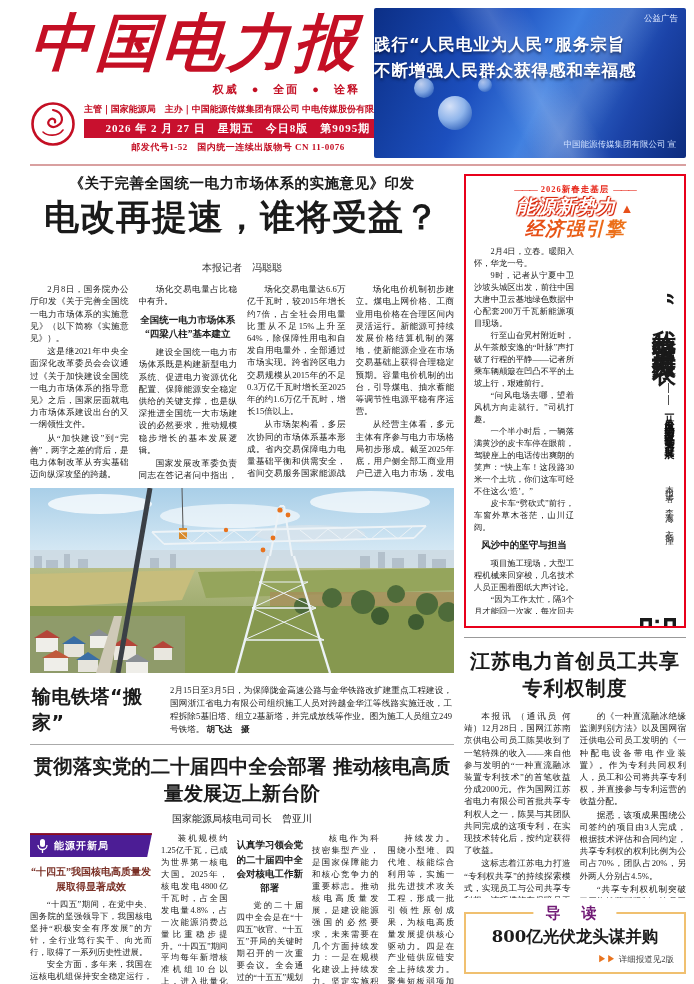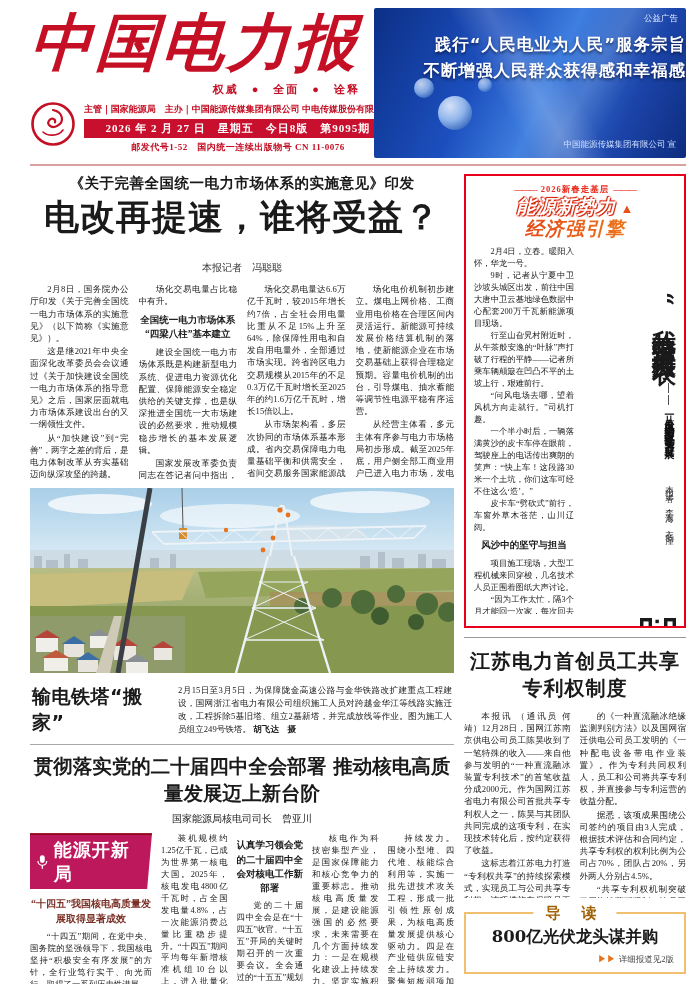--- a/index.html
+++ b/index.html
@@ -23,21 +23,21 @@
   .org-line { color:#c40f24; font-size:9px; font-weight:bold; white-space:nowrap; margin:2px 0 3px; }
   .date-bar { background:#c8102e; color:#fff; font-weight:bold; font-size:11px;
     text-align:center; padding:2px 0; letter-spacing:1px; }
   .postal { color:#c40f24; font-size:9px; font-weight:bold; text-align:center; margin-top:3px; letter-spacing:.5px;}
   .ad-banner { flex:1; position:relative; border-radius:2px; overflow:hidden;
     background:linear-gradient(115deg,#0c2f86 0%,#1c4fbe 35%,#3f7fe0 55%,#1b43a8 80%,#0d2c7e 100%); }
   .ad-banner::before { content:""; position:absolute; inset:0;
     background:linear-gradient(60deg,transparent 40%,rgba(255,255,255,.18) 50%,transparent 60%),
                linear-gradient(120deg,transparent 55%,rgba(255,255,255,.12) 65%,transparent 75%); }
   .ad-tag { position:absolute; top:5px; right:8px; color:#dfe8ff; font-size:8.5px; }
-  .ad-text { position:absolute; top:24px; left:0; right:0; text-align:right; color:#fff;
+  .ad-text { position:absolute; top:24px; left:0; right:0; text-align:left; color:#fff;
     font-family:"DejaVu Sans", sans-serif; font-weight:900; font-size:16.5px; line-height:1.55;
     text-shadow:0 2px 3px rgba(0,0,20,.55); letter-spacing:1px;}
   .ad-credit { position:absolute; bottom:7px; right:10px; color:#cfe0ff; font-size:8.5px; }
   .sphere { position:absolute; border-radius:50%;
     background:radial-gradient(circle at 35% 30%,#eaf2ff,#9cc0f0 45%,#3c6cc0 80%); opacity:.9; }
   .s1 { width:34px; height:34px; left:64px; bottom:28px; }
   .s2 { width:20px; height:20px; left:40px; bottom:60px; opacity:.8;}
   .s3 { width:14px; height:14px; left:104px; bottom:66px; opacity:.7;}
   .header-rule { border-bottom:2px solid #d9a0a0; margin:6px 0 8px; }
 
@@ -55,32 +55,32 @@
   .col { flex:1; overflow:hidden; font-size:8.6px; line-height:1.42; text-align:justify; color:#222; }
   .col p { text-indent:2em; margin-bottom:1px; }
   .main-cols { height:198px; }
   .col-subhead { font-weight:bold; text-align:center; font-size:9.5px; margin:5px 0;
     text-indent:0 !important; line-height:1.5; }
 
   
   .photo-wrap { margin-top:7px; }
   .caption { display:flex; gap:10px; padding:7px 2px 8px; border-bottom:1.5px solid #aaa; align-items:center;}
   .caption-title { flex:0 0 128px; font-family:"DejaVu Sans", sans-serif; font-weight:900; font-size:19px; letter-spacing:.5px;}
-  .caption-text { flex:1; font-size:8.6px; line-height:1.5; text-align:justify; color:#222;margin-left:8px; }
+  .caption-text { flex:1; font-size:8.6px; line-height:1.5; text-align:justify; color:#222; }
   .caption-credit { white-space:nowrap; font-weight:bold; }
 
   
   .nuc-headline { text-align:center; font-family:"DejaVu Sans", sans-serif; font-weight:900;
     font-size:19.5px; letter-spacing:0; margin-top:8px; }
   .nuc-byline { text-align:center; font-size:10px; margin:5px 0 7px; }
   .nuc-row { display:flex; gap:9px; height:212px; overflow:hidden; }
   .nuc-box { flex:0 0 122px; }
-  .nuc-banner { background:#be185d; color:#fff; display:flex; align-items:center; gap:5px;
-    font-family:"DejaVu Sans", sans-serif; font-weight:900; font-size:18px; padding:3px 6px;
-    letter-spacing:1px; clip-path:polygon(0 0,100% 0,96% 100%,0 100%); border-top:2px solid #8f0b1a;}
+  .nuc-banner { background:#4c1d95; color:#fff; display:flex; align-items:center; gap:5px;
+    font-family:"DejaVu Sans", sans-serif; font-weight:900; font-size:10px; padding:3px 6px;
+    letter-spacing:1px; clip-path:polygon(0 0,100% 0,96% 100%,0 100%); border-top:2px solid #8f0b1a;text-align:right;}
   .nuc-box-sub { font-weight:bold; color:#7a3026; font-size:10px; line-height:1.5; text-align:center;
     margin:7px 0 5px; }
   .nuc-box-body { font-size:8.4px; line-height:1.42; text-align:justify; overflow:hidden; height:148px;}
   .nuc-box-body p { text-indent:2em; }
   .nuc-cols { flex:1; display:flex; gap:9px; }
   .nuc-col { flex:1; overflow:hidden; font-size:8.4px; line-height:1.42; text-align:justify; position:relative;}
   .nuc-col p { text-indent:2em; }
 
   
   .feature-box { border:2.5px solid #e8001b; padding:8px 8px 6px; height:454px; position:relative; overflow:hidden;}
@@ -109,21 +109,21 @@
   .right-rule { border-bottom:1.5px solid #999; margin:9px 0 10px; }
 
   
   .pat-headline { text-align:center; font-weight:900; font-size:20px; letter-spacing:1px;
     font-family:"DejaVu Serif", serif; margin-bottom:8px; }
   .pat-cols { display:flex; gap:9px; height:188px; overflow:hidden; }
 
   
   .daodu { border:2px solid #f0c070; margin-top:14px; padding:12px 10px 8px; position:relative; height:62px;}
   .daodu-title { position:absolute; top:-10px; left:50%; transform:translateX(-50%);
-    background:#fff; padding:0 12px; color:#a16207; font-weight:900; font-size:15px; letter-spacing:8px;
+    background:#fff; padding:0 12px; color:#701a75; font-weight:900; font-size:15px; letter-spacing:8px;
     font-family:"DejaVu Sans", sans-serif; white-space:nowrap;}
   .daodu-head { text-align:center; font-weight:900; font-size:16.5px; font-family:"DejaVu Serif", serif; }
   .daodu-link { text-align:right; font-size:8.5px; color:#444; margin-top:5px; }
   .daodu-link .tri { color:#e8731e; font-size:9px; margin-right:3px; }
 </style>
 </head>
 <body>
 
 <div class="page">
 

